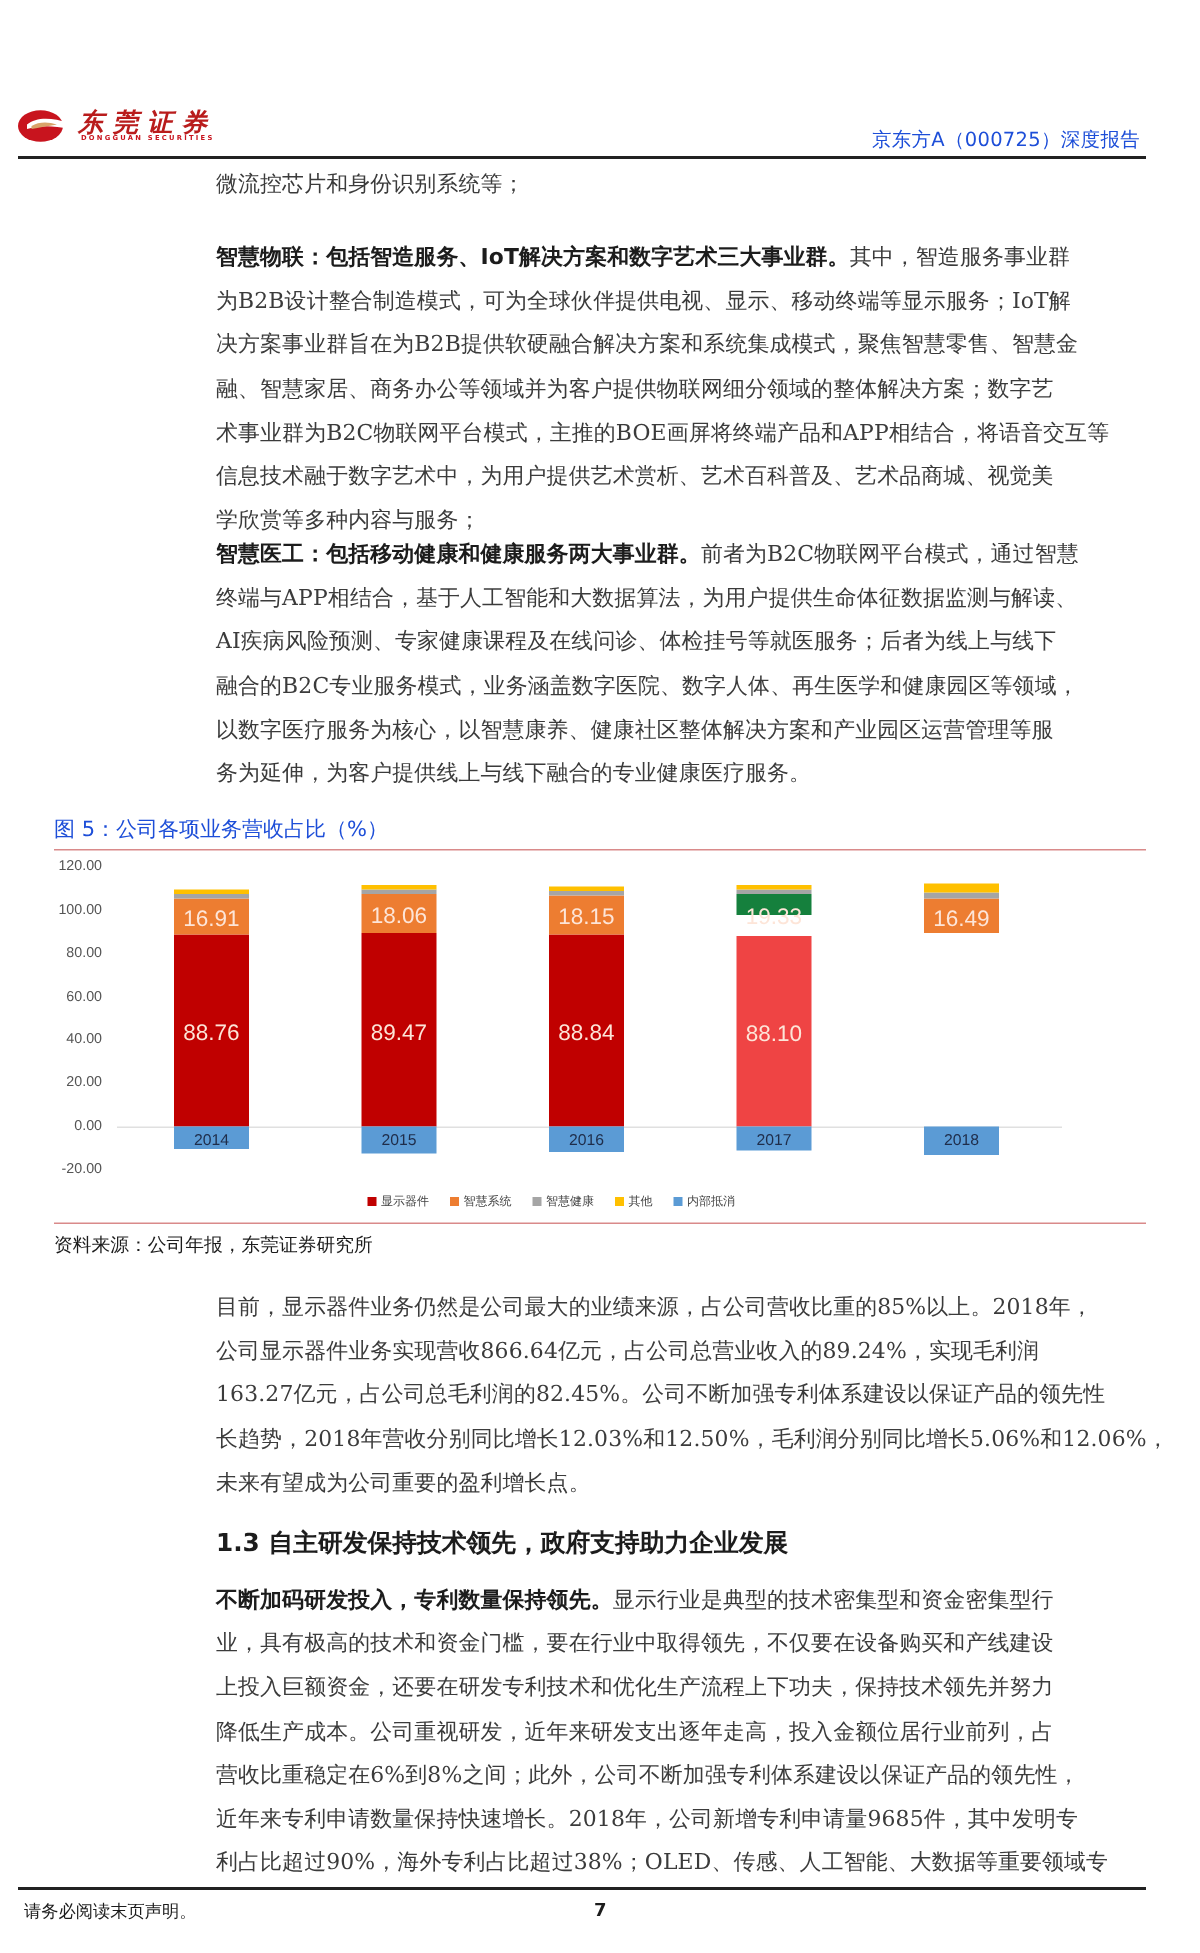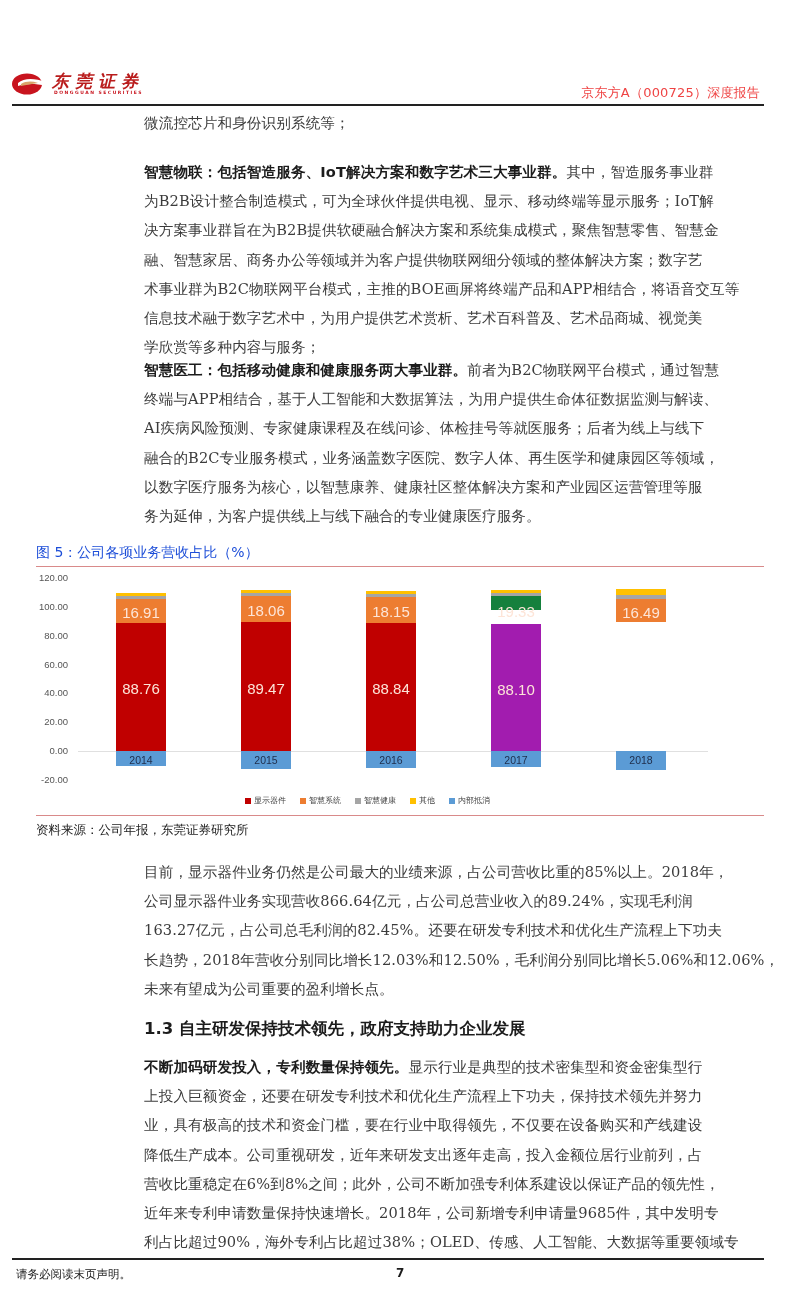--- a/index.html
+++ b/index.html
@@ -4,21 +4,21 @@
 <style>
   * { margin:0; padding:0; box-sizing:border-box; }
   html, body { width:800px; height:1302px; background:#ffffff; overflow:hidden; }
   body { position:relative; font-family:"DejaVu Serif", "Liberation Serif", serif; color:#3a3a3a; }
 
   .header { position:absolute; left:0; top:0; width:800px; height:112px; }
   .logo { position:absolute; left:12px; top:70px; width:160px; height:28px; }
   .logo-mark { position:absolute; left:0; top:3px; width:34px; height:22px; }
   .logo-cn { position:absolute; left:40px; top:0px; font-family:"DejaVu Serif", serif; font-weight:bold; font-style:italic; font-size:17px; color:#b91c1c; letter-spacing:6px; }
   .logo-en { position:absolute; left:42px; top:20px; font-family:"DejaVu Sans", sans-serif; font-size:4.5px; color:#c8141e; letter-spacing:1.5px; font-weight:bold; }
-  .report-title { position:absolute; right:40px; top:84px; font-family:"DejaVu Sans", sans-serif; font-size:13px; color:#ef4444; letter-spacing:0.2px; }
+  .report-title { position:absolute; right:40px; top:84px; font-family:"DejaVu Sans", sans-serif; font-size:13px; color:#1d4ed8; letter-spacing:0.2px; }
   .header-rule { position:absolute; left:12px; top:104px; width:752px; height:2px; background:#222; }
 
   .para { position:absolute; left:144px; width:640px; font-size:14.6px; line-height:29.2px; color:#3b3b3b; text-align:justify; letter-spacing:0.1px; }
   .para b { font-family:"DejaVu Sans", sans-serif; font-weight:bold; color:#1c1c1c; }
   .line { display:block; white-space:nowrap; }
 
   .fig-title { position:absolute; left:36px; top:544px; font-family:"DejaVu Sans", sans-serif; font-size:14px; color:#1d4ed8; }
   .fig-rule-top { position:absolute; left:36px; top:566px; width:728px; height:1px; background:#d98a8a; }
   .fig-rule-bottom { position:absolute; left:36px; top:815px; width:728px; height:1px; background:#d98a8a; }
   .source { position:absolute; left:36px; top:822px; font-family:"DejaVu Sans", sans-serif; font-size:12.5px; color:#1c1c1c; }
@@ -126,21 +126,21 @@
         </div>
         <div class="seg" style="background: rgb(237, 125, 49); top: 29.9344px; height: 26.136px;">
           <div class="seg-label" style="top: 6.068px;">18.15</div>
         </div>
         <div class="seg" style="background: rgb(165, 165, 165); top: 26.6224px; height: 3.312px;"></div>
         <div class="seg" style="background: rgb(255, 192, 0); top: 23.7424px; height: 2.88px;"></div>
         <div class="seg" style="background: rgb(91, 155, 213); top: 184px; height: 16.56px;"></div>
         <div class="xlabel" style="top: 187px;">2016</div>
       </div>
       <div class="bar" style="left: 491px; top: 0px; height: 248px;">
-        <div class="seg" style="background: #a21caf; top: 57.136px; height: 126.864px;">
+        <div class="seg" style="background: #ef4444; top: 57.136px; height: 126.864px;">
           <div class="seg-label" style="top: 56.432px;">88.10</div>
         </div>
         <div class="seg" style="background: #15803d; top: 29.3008px; height: 14px;">
           <div class="seg-label" style="top: 6.9176px;">19.33</div>
         </div>
         <div class="seg" style="background: rgb(165, 165, 165); top: 25.8448px; height: 3.456px;"></div>
         <div class="seg" style="background: rgb(255, 192, 0); top: 22.9648px; height: 2.88px;"></div>
         <div class="seg" style="background: rgb(91, 155, 213); top: 184px; height: 15.84px;"></div>
         <div class="xlabel" style="top: 187px;">2017</div>
       </div>
@@ -177,31 +177,31 @@
       </div>
     </div>
 </div>
 
 <div class="fig-rule-bottom"></div>
 <div class="source">资料来源：公司年报，东莞证券研究所</div>
 
 <div class="para" style="top:857px;">
   <span class="line">目前，显示器件业务仍然是公司最大的业绩来源，占公司营收比重的85%以上。2018年，</span>
   <span class="line">公司显示器件业务实现营收866.64亿元，占公司总营业收入的89.24%，实现毛利润</span>
-  <span class="line">163.27亿元，占公司总毛利润的82.45%。还要在研发专利技术和优化生产流程上下功夫</span>
+  <span class="line">163.27亿元，占公司总毛利润的82.45%。公司不断加强专利体系建设以保证产品的领先性</span>
   <span class="line">长趋势，2018年营收分别同比增长12.03%和12.50%，毛利润分别同比增长5.06%和12.06%，</span>
   <span class="line">未来有望成为公司重要的盈利增长点。</span>
 </div>
 
 <div class="section-h">1.3  自主研发保持技术领先，政府支持助力企业发展</div>
 
 <div class="para" style="top:1052px;">
   <span class="line"><b>不断加码研发投入，专利数量保持领先。</b><span>显示行业是典型的技术密集型和资金密集型行</span></span>
+  <span class="line">业，具有极高的技术和资金门槛，要在行业中取得领先，不仅要在设备购买和产线建设</span>
   <span class="line">上投入巨额资金，还要在研发专利技术和优化生产流程上下功夫，保持技术领先并努力</span>
-  <span class="line">业，具有极高的技术和资金门槛，要在行业中取得领先，不仅要在设备购买和产线建设</span>
   <span class="line">降低生产成本。公司重视研发，近年来研发支出逐年走高，投入金额位居行业前列，占</span>
   <span class="line">营收比重稳定在6%到8%之间；此外，公司不断加强专利体系建设以保证产品的领先性，</span>
   <span class="line">近年来专利申请数量保持快速增长。2018年，公司新增专利申请量9685件，其中发明专</span>
   <span class="line">利占比超过90%，海外专利占比超过38%；OLED、传感、人工智能、大数据等重要领域专</span>
 </div>
 
 <div class="footer-rule"></div>
 <div class="footer-note">请务必阅读末页声明。</div>
 <div class="page-num">7</div>
 

